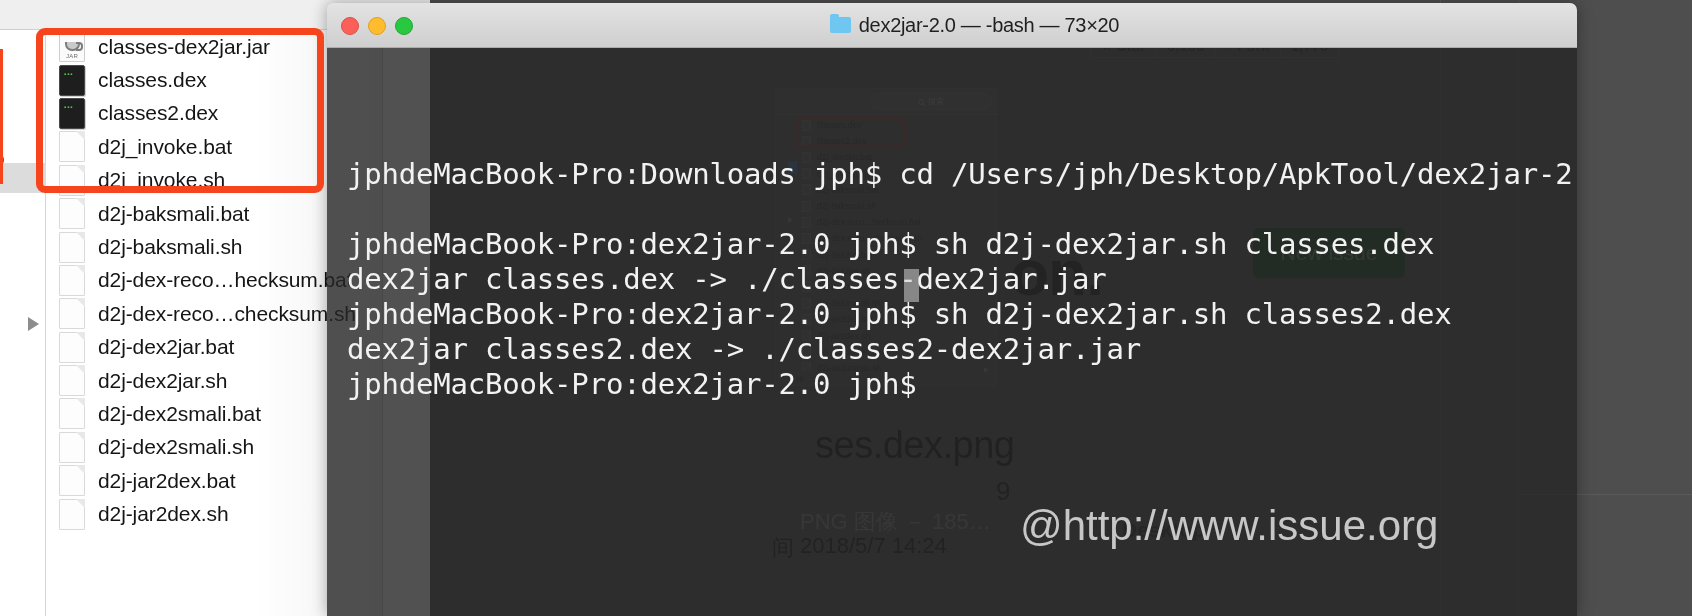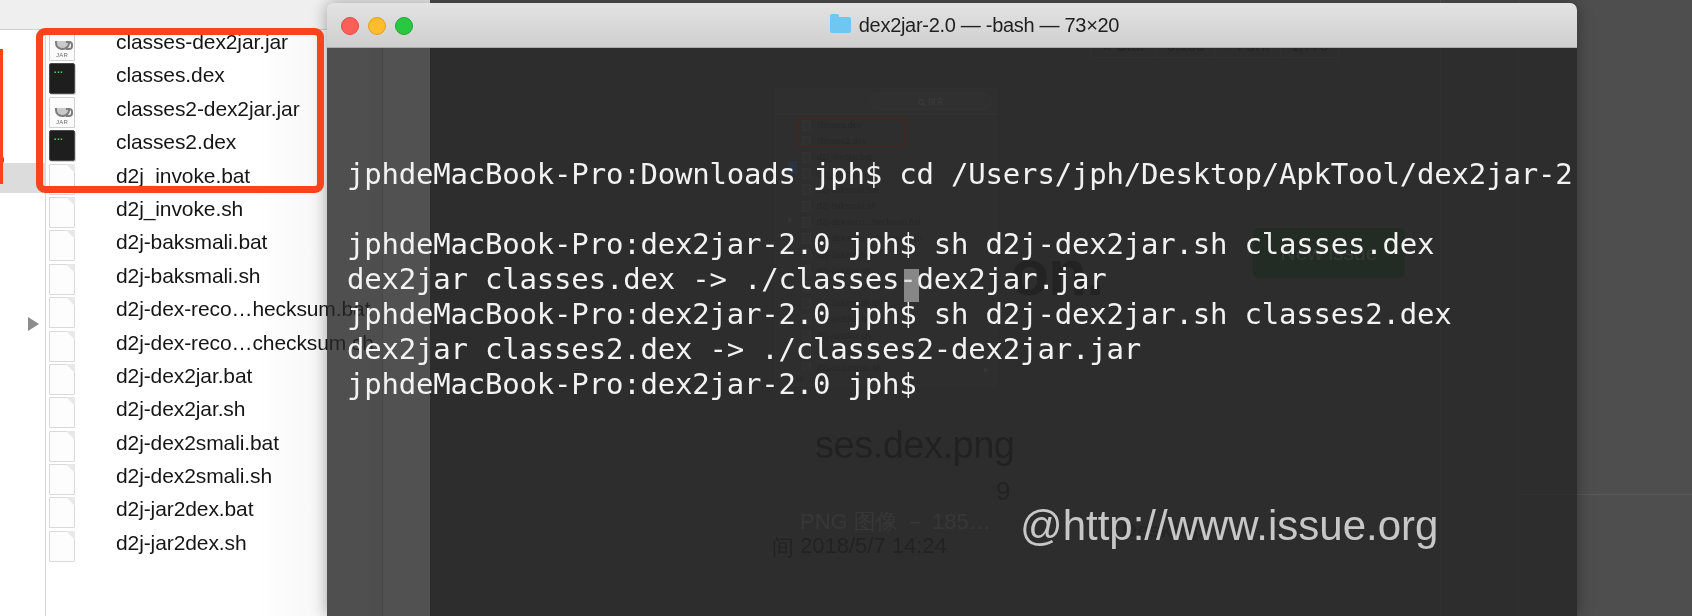--- a/index.html
+++ b/index.html
@@ -48,21 +48,21 @@
   }
   
   .fcol-main {
     position: absolute; left: 47px; top: 30px; width: 336px; height: 586px;
     background: #ffffff;
     background-image: linear-gradient(to right, #ffffff 0%, #ffffff 62%, #f0f0f0 100%);
     border-right: 1px solid #d2d2d2;
   }
   .frow {
     position: relative; height: 33.4px;
-    display: flex; align-items: flex-start; padding-left: 2px; gap: 28px;
+    display: flex; align-items: center; padding-left: 12px;
   }
   .frow .fname {
     font-size: 21px; color: #151515; white-space: nowrap; letter-spacing: -0.1px;
   }
   
   .ficon { width: 26px; height: 31px; margin-right: 13px; flex: 0 0 auto; position: relative; }
   .ficon.doc {
     background: #fdfdfd; border: 1px solid #d9d9d9; border-radius: 1px;
   }
   .ficon.doc::after {
@@ -426,27 +426,20 @@
           </div>
           <span class="fname">classes-dex2jar.jar</span>
         </div>
         <div class="frow">
           <div class="ficon dex">
             <span class="blips">▪▪▪</span>
           </div>
           <span class="fname">classes.dex</span>
         </div>
         <div class="frow">
-          <div class="ficon jar">
-            <span class="cup"></span>
-            <span class="jarlbl">JAR</span>
-          </div>
-          <span class="fname">classes2-dex2jar.jar</span>
-        </div>
-        <div class="frow">
           <div class="ficon dex">
             <span class="blips">▪▪▪</span>
           </div>
           <span class="fname">classes2.dex</span>
         </div>
         <div class="frow">
           <div class="ficon doc"></div>
           <span class="fname">d2j_invoke.bat</span>
         </div>
         <div class="frow">

